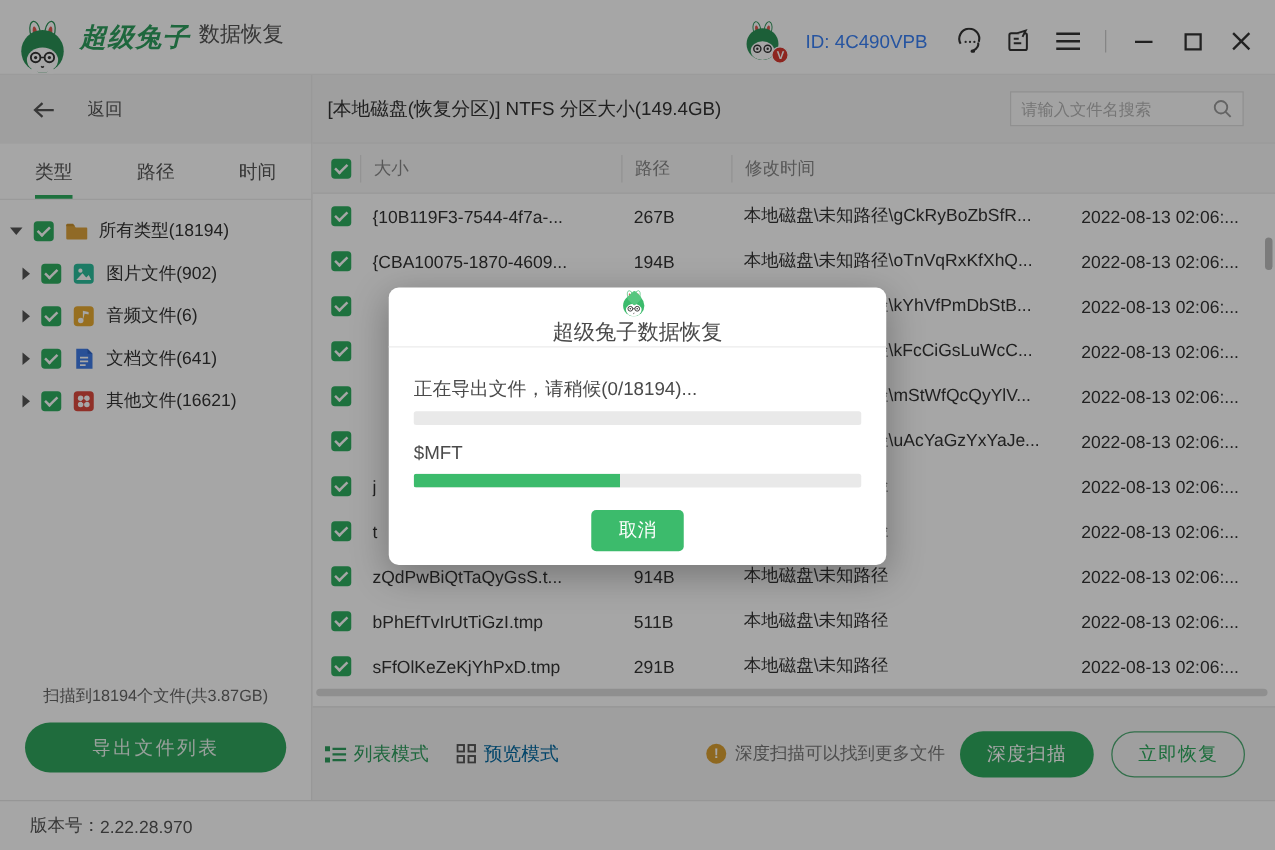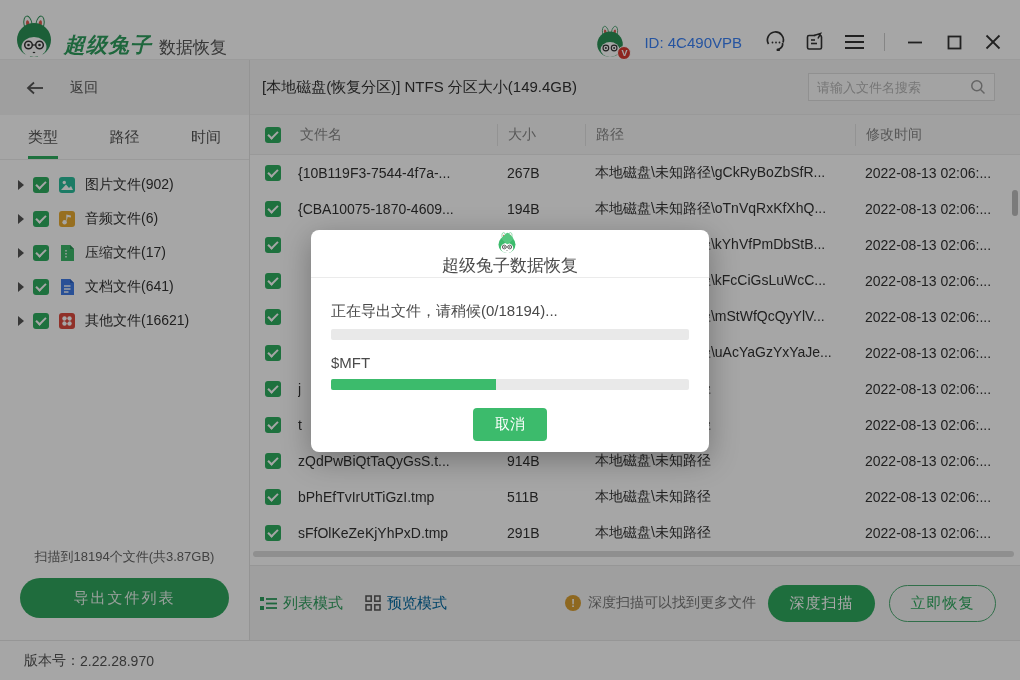--- a/index.html
+++ b/index.html
@@ -1,21 +1,21 @@
 <!DOCTYPE html>
 <html><head>
 <meta charset="utf-8">
 <style>
   * { margin:0; padding:0; box-sizing:border-box; }
   html,body { width:1020px; height:680px; }
   body { font-family:"Liberation Sans","DejaVu Sans",sans-serif; }
   .app { position:relative; width:1020px; height:680px; background:#fff; overflow:hidden; }
 
   
-  .titlebar { height:60px; display:flex; align-items:flex-end; padding:16px 16px 0 14px; background:#fff; border-bottom:1px solid #efefef; }
+  .titlebar { height:60px; display:flex; align-items:flex-start; padding:16px 16px 0 14px; background:#fff; border-bottom:1px solid #efefef; }
   .logo-big { width:40px; height:44px; margin-right:10px; }
   .brand { font-size:21px; font-weight:bold; font-style:italic; color:#2f9e5e; letter-spacing:1px; }
   .brand-suffix { font-size:17px; color:#555; margin-left:7px; }
   .tb-right { margin-left:auto; display:flex; align-items:center; gap:17px; }
   .avatar-wrap { position:relative; width:32px; height:34px; }
   .avatar-wrap svg { width:30px; height:34px; }
   .v-badge { position:absolute; right:-4px; bottom:-1px; width:14px; height:14px; background:#d93a30; border-radius:50%; color:#fff; font-size:9px; font-weight:bold; display:flex; align-items:center; justify-content:center; border:1px solid #fff; }
   .id-text { font-size:15px; color:#3b82f6; margin-right:6px; }
   .tb-icon { width:22px; height:22px; display:flex; align-items:center; justify-content:center; cursor:pointer; }
   .tb-sep { width:1px; height:18px; background:#ccc; margin:0 2px; }
@@ -194,53 +194,48 @@
           </div>
         <div class="tab">
             <span>路径</span>
           </div>
         <div class="tab">
             <span>时间</span>
           </div>
       </div>
 
       <div class="tree">
+        <div class="tree-item">
+          <span class="tw tw-down"></span>
+          <span class="cb"></span>
+          <svg class="ficon" viewBox="0 0 18 18">
+            <path d="M1 4 h6 l1.6 2 H17 a1 1 0 0 1 1 1 v7.5 a1 1 0 0 1 -1 1 H2 a1 1 0 0 1 -1 -1 Z" fill="#dea43c"></path>
+            <path d="M1 4 a1 1 0 0 1 1 -1 h4.5 L8 5 H1 Z" fill="#c8912f"></path>
+          </svg>
+          <span class="cell">所有类型(18194)</span>
+        </div>
         <div class="tree-item child">
           <span class="tw tw-right"></span>
           <span class="cb"></span>
           <svg class="ficon" viewBox="0 0 18 18">
             <rect x="1" y="1" width="16" height="16" rx="3" fill="#2bbd9b"></rect>
             <circle cx="6.3" cy="6.5" r="1.7" fill="#fff"></circle>
             <path d="M3 14 L8 8.5 L11 12 L13 10 L15 14 Z" fill="#fff"></path>
           </svg>
           <span class="cell">图片文件(902)</span>
         </div>
         <div class="tree-item child">
           <span class="tw tw-right"></span>
           <span class="cb"></span>
           <svg class="ficon" viewBox="0 0 18 18">
             <rect x="1" y="1" width="16" height="16" rx="3" fill="#e8ab32"></rect>
             <circle cx="6.6" cy="12.3" r="2.2" fill="#fff"></circle>
             <path d="M8.3 12.3 V4.6 l4.6 1 v2 l-3.2 -0.7" fill="#fff"></path>
           </svg>
           <span class="cell">音频文件(6)</span>
-        </div>
-        <div class="tree-item child">
-          <span class="tw tw-right"></span>
-          <span class="cb"></span>
-          <svg class="ficon" viewBox="0 0 18 18">
-            <path d="M3 1 h9 l4 4 v12 H3 Z" fill="#3cb96a"></path>
-            <path d="M12 1 l4 4 h-4 Z" fill="#2c9257"></path>
-            <g stroke="#fff" stroke-width="1.4">
-                <line x1="8" y1="6" x2="8" y2="7.6"></line>
-                <line x1="8" y1="9" x2="8" y2="10.6"></line>
-                <line x1="8" y1="12" x2="8" y2="13.6"></line>
-              </g>
-          </svg>
-          <span class="cell">压缩文件(17)</span>
         </div>
         <div class="tree-item child">
           <span class="tw tw-right"></span>
           <span class="cb"></span>
           <svg class="ficon" viewBox="0 0 18 18">
             <path d="M3 1 h9 l4 4 v12 H3 Z" fill="#3f7ce6"></path>
             <path d="M12 1 l4 4 h-4 Z" fill="#2f63c4"></path>
             <g stroke="#fff" stroke-width="1.4">
                 <line x1="6" y1="8" x2="12.5" y2="8"></line>
                 <line x1="6" y1="11" x2="12.5" y2="11"></line>
@@ -276,21 +271,20 @@
           <input type="text" placeholder="请输入文件名搜索" style="">
           <svg width="16" height="16" viewBox="0 0 16 16" fill="none" stroke="#9a9a9a" stroke-width="1.5">
             <circle cx="6.8" cy="6.8" r="5"></circle>
               <line x1="10.5" y1="10.5" x2="14.5" y2="14.5"></line>
           </svg>
         </div>
       </div>
 
       <div class="thead">
         <span class="cb"></span>
-        <div class="hcell">文件名</div>
         <div class="hcell b">大小</div>
         <div class="hcell b">路径</div>
         <div class="hcell b">修改时间</div>
       </div>
 
       <div>
         <div class="trow">
           <span class="cb"></span>
           <div class="cell">{10B119F3-7544-4f7a-...</div>
           <div class="cell">267B</div>

